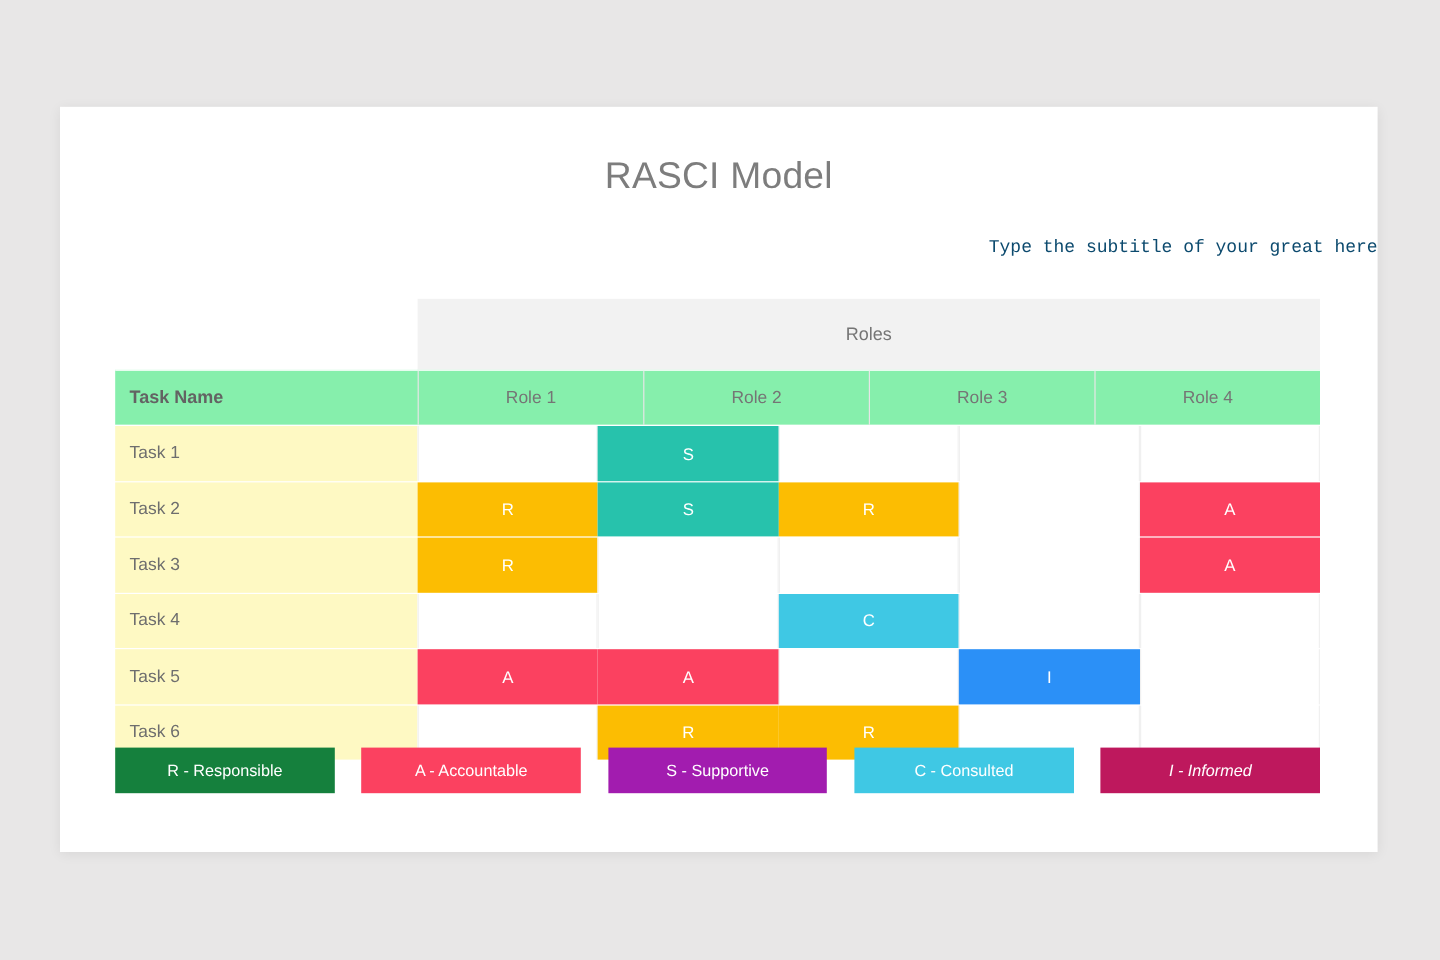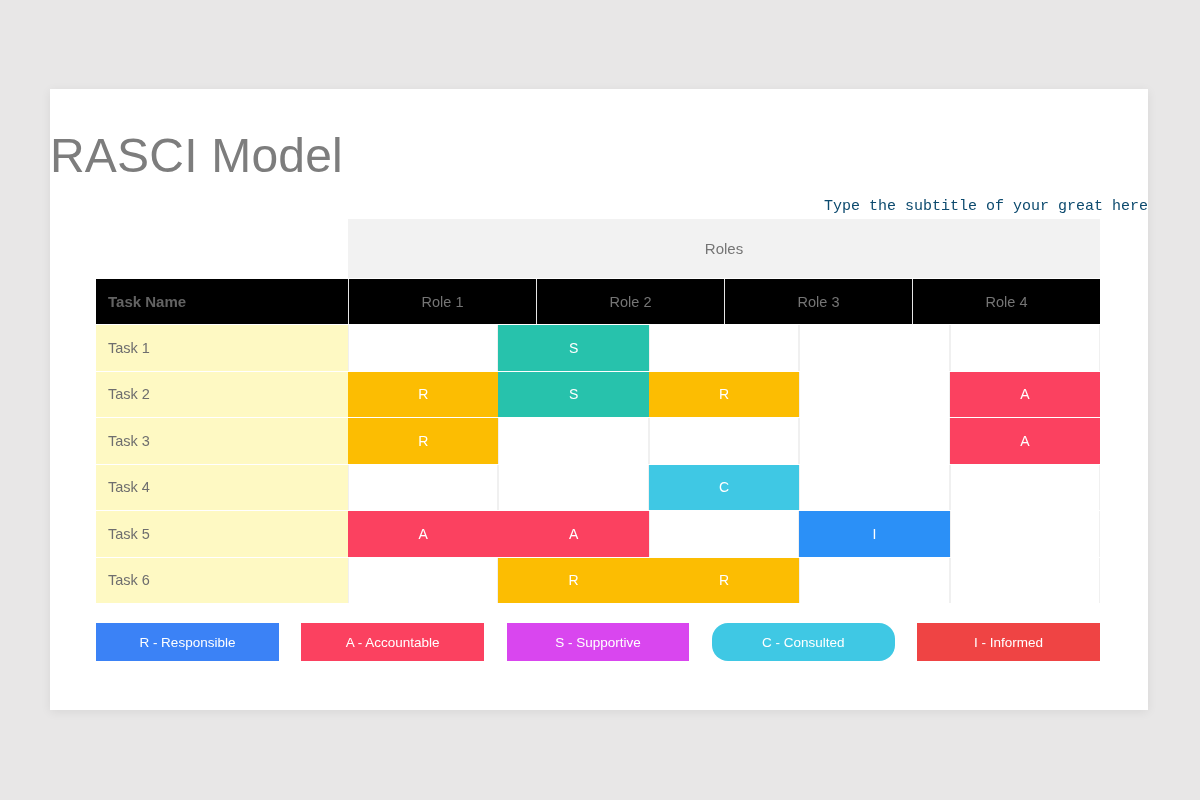--- a/index.html
+++ b/index.html
@@ -25,22 +25,22 @@
     background: #ffffff;
     box-shadow: 0 2px 10px rgba(0,0,0,0.07);
   }
 
   
   #page-title {
     position: absolute;
     left: 0;
     top: 41px;
     width: 100%;
-    text-align: left;
-    font-size: 48px;
+    text-align: center;
+    font-size: 31px;
     font-weight: 400;
     color: #7d7d7d;
     letter-spacing: 0.2px;
     line-height: 1.1;
   }
   #page-subtitle {
     position: absolute;
     left: 0;
     top: 109px;
     width: 100%;
@@ -48,21 +48,21 @@
     font-size: 15px;
     font-weight: 400;
     color: #0c4a6e;
     font-family: Liberation Mono, monospace;
   }
 
   
   #matrix {
     position: absolute;
     left: 46px;
-    top: 130px;
+    top: 160px;
     width: 1004px;
   }
 
   
   .group-header-row {
     display: flex;
     height: 59px;
   }
   .group-header-spacer {
     width: 252px;
@@ -76,21 +76,21 @@
     align-items: center;
     justify-content: center;
     font-size: 15px;
     color: #757575;
   }
 
   
   .col-header-row {
     display: flex;
     height: 45px;
-    background: #000000;
+    background: #86efac;
     border-top: 1px solid #ffffff;
   }
   .col-header-task {
     width: 252px;
     flex: 0 0 252px;
     display: flex;
     align-items: center;
     padding-left: 12px;
     box-sizing: border-box;
     font-size: 15px;
@@ -238,20 +238,20 @@
           <div class="role-cell filled" style="background: rgb(252, 189, 2);">R</div>
           <div class="role-cell"></div>
           <div class="role-cell"></div>
         </div>
       </div>
     <div id="matrix-bottom-rule"></div>
 
   </div>
 
   <div id="legend">
-      <div class="legend-item" style="background: #3b82f6;">R - Responsible</div>
+      <div class="legend-item" style="background: #15803d;">R - Responsible</div>
       <div class="legend-item" style="background: rgb(251, 65, 96);">A - Accountable</div>
-      <div class="legend-item" style="background: #d946ef;">S - Supportive</div>
-      <div class="legend-item" style="background: rgb(63, 200, 228); border-radius: 16px;">C - Consulted</div>
-      <div class="legend-item" style="background: #ef4444;">I - Informed</div>
+      <div class="legend-item" style="background: #a21caf;">S - Supportive</div>
+      <div class="legend-item" style="background: rgb(63, 200, 228);">C - Consulted</div>
+      <div class="legend-item" style="background: #be185d; font-style: italic;">I - Informed</div>
     </div>
 
 </div>
 
 </body></html>

